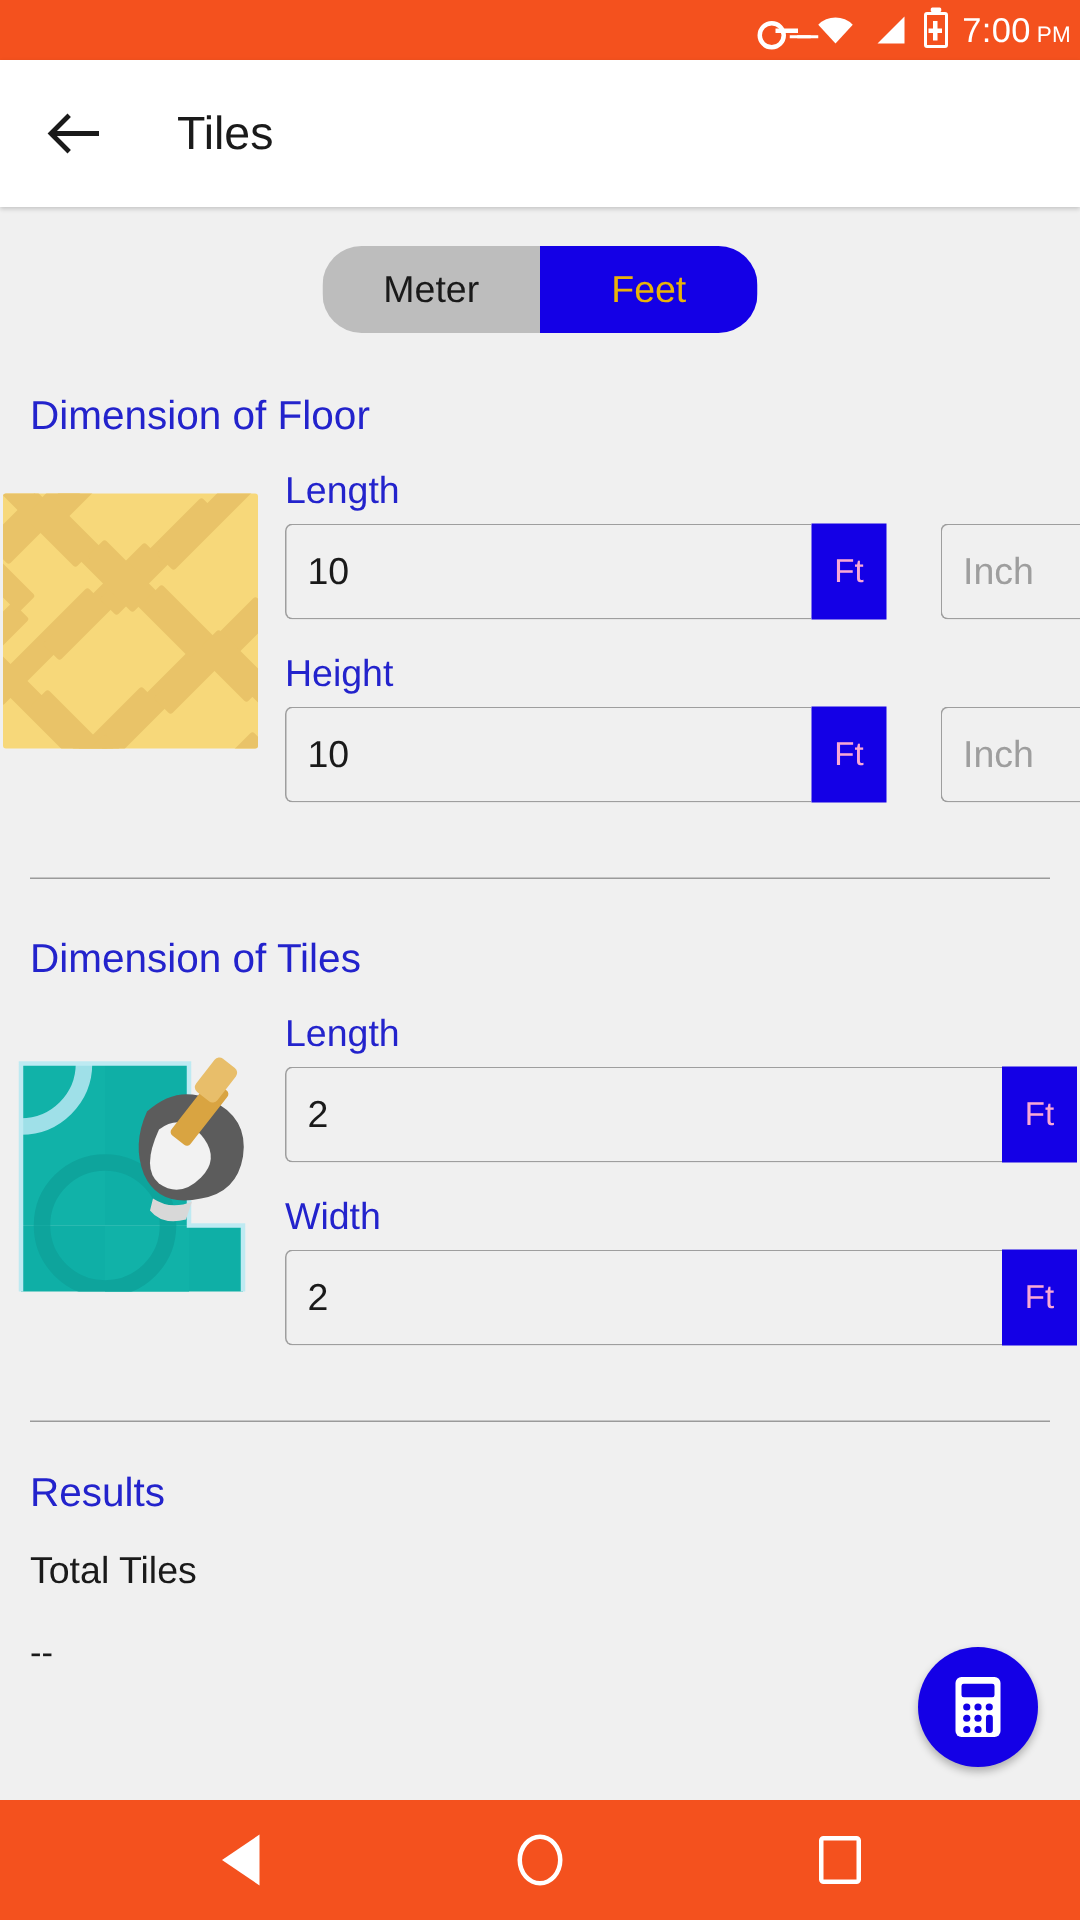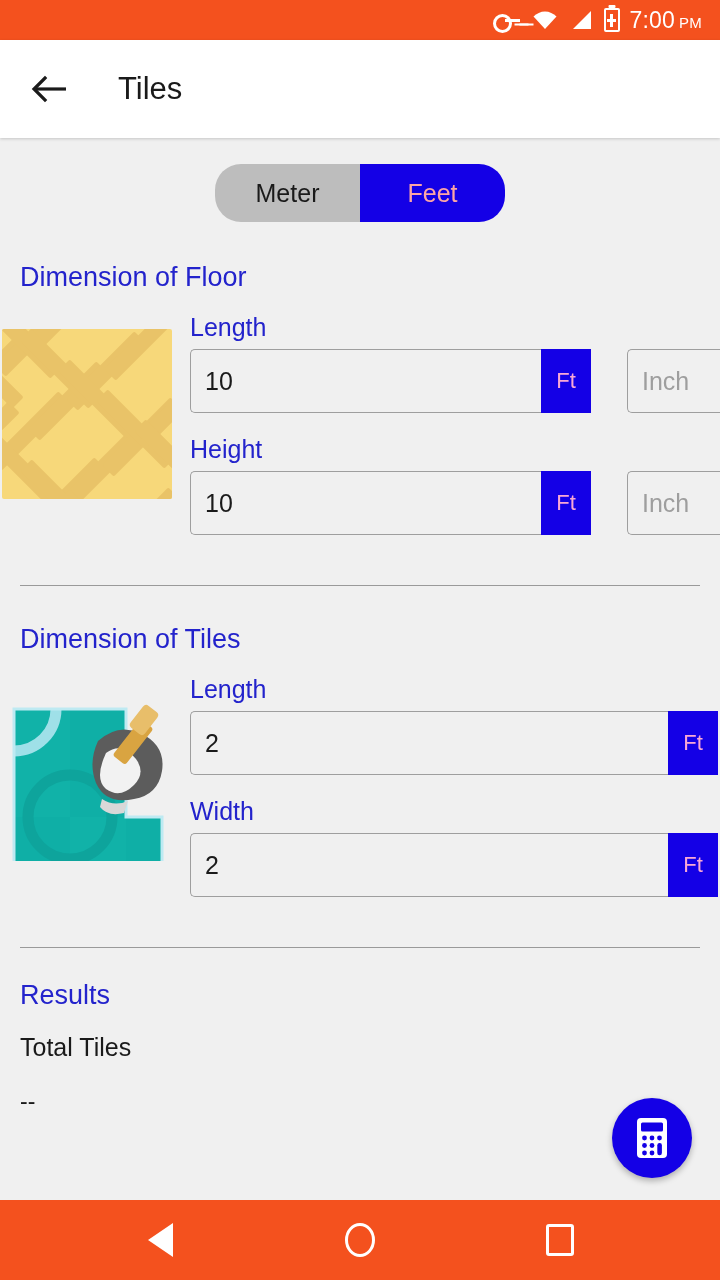--- a/index.html
+++ b/index.html
@@ -21,21 +21,21 @@
     flex-direction: column;
   }
 
   
   .status-bar {
     height: 40px;
     background: #f4511e;
     display: flex;
     align-items: center;
     justify-content: flex-end;
-    padding-right: 18px;
+    padding-right: 6px;
     flex: 0 0 40px;
   }
   .status-icons {
     display: flex;
     align-items: center;
     gap: 11px;
   }
   .status-time {
     color: #ffffff;
     font-size: 23px;
@@ -164,21 +164,21 @@
     justify-content: center;
     font-size: 25px;
     cursor: pointer;
   }
   .toggle-seg.off {
     background: #bdbdbd;
     color: #1a1a1a;
   }
   .toggle-seg.on {
     background: #1400e6;
-    color: #fca5a5;
+    color: #eab308;
   }
 
   
   .section-title {
     color: #2323cc;
     font-size: 27px;
     padding: 0 0 0 20px;
     margin-top: 40px;
   }
   .section-title.tiles { margin-top: 38px; }

